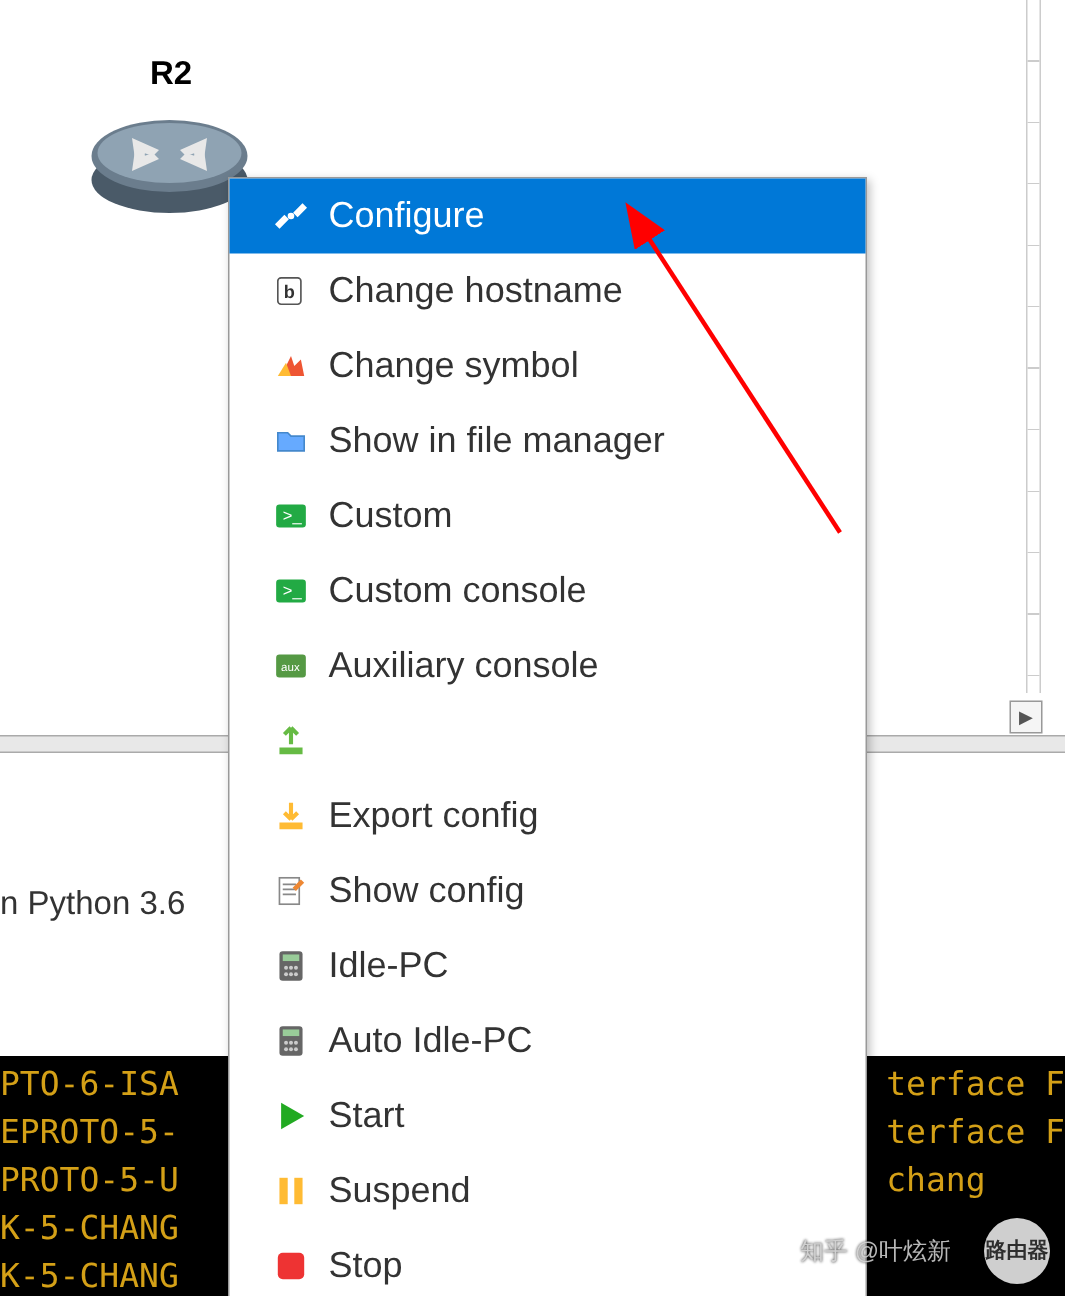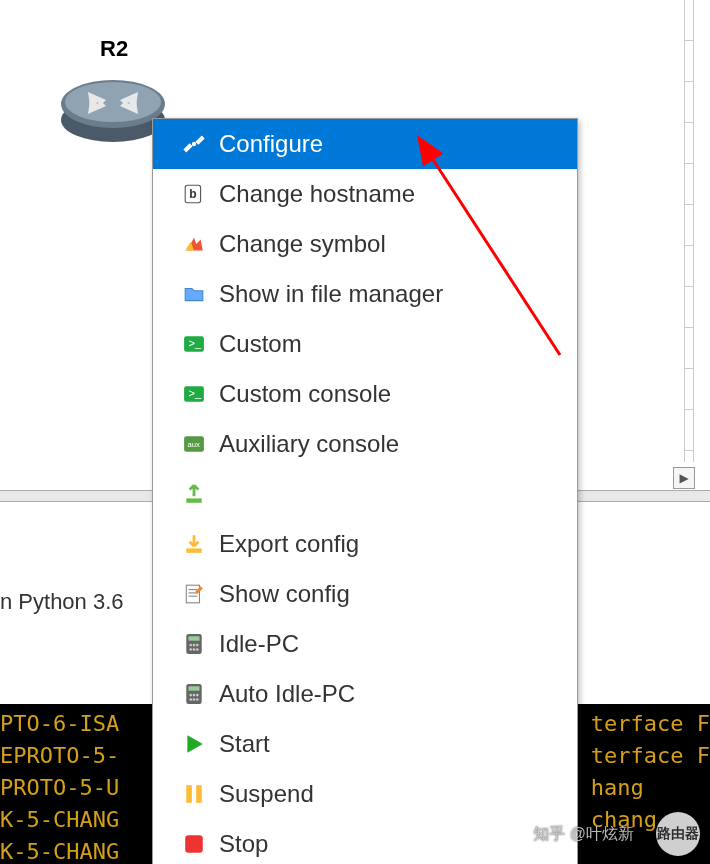--- a/index.html
+++ b/index.html
@@ -350,21 +350,20 @@
       <div class="terminal-line">PTO-6-ISA</div>
       <div class="terminal-line">EPROTO-5-</div>
       <div class="terminal-line">PROTO-5-U</div>
       <div class="terminal-line">K-5-CHANG</div>
       <div class="terminal-line">K-5-CHANG</div>
     </div>
   <div class="right-col" id="term-right">
       <div class="terminal-line"></div>
       <div class="terminal-line">terface F</div>
       <div class="terminal-line">terface F</div>
-      <div class="terminal-line">hang</div>
       <div class="terminal-line">chang</div>
     </div>
 </div>
 
 <div class="watermark">
   <span class="watermark-text">知乎 @叶炫新</span>
   <span class="watermark-badge">路由器</span>
 </div>
 
 </body></html>

